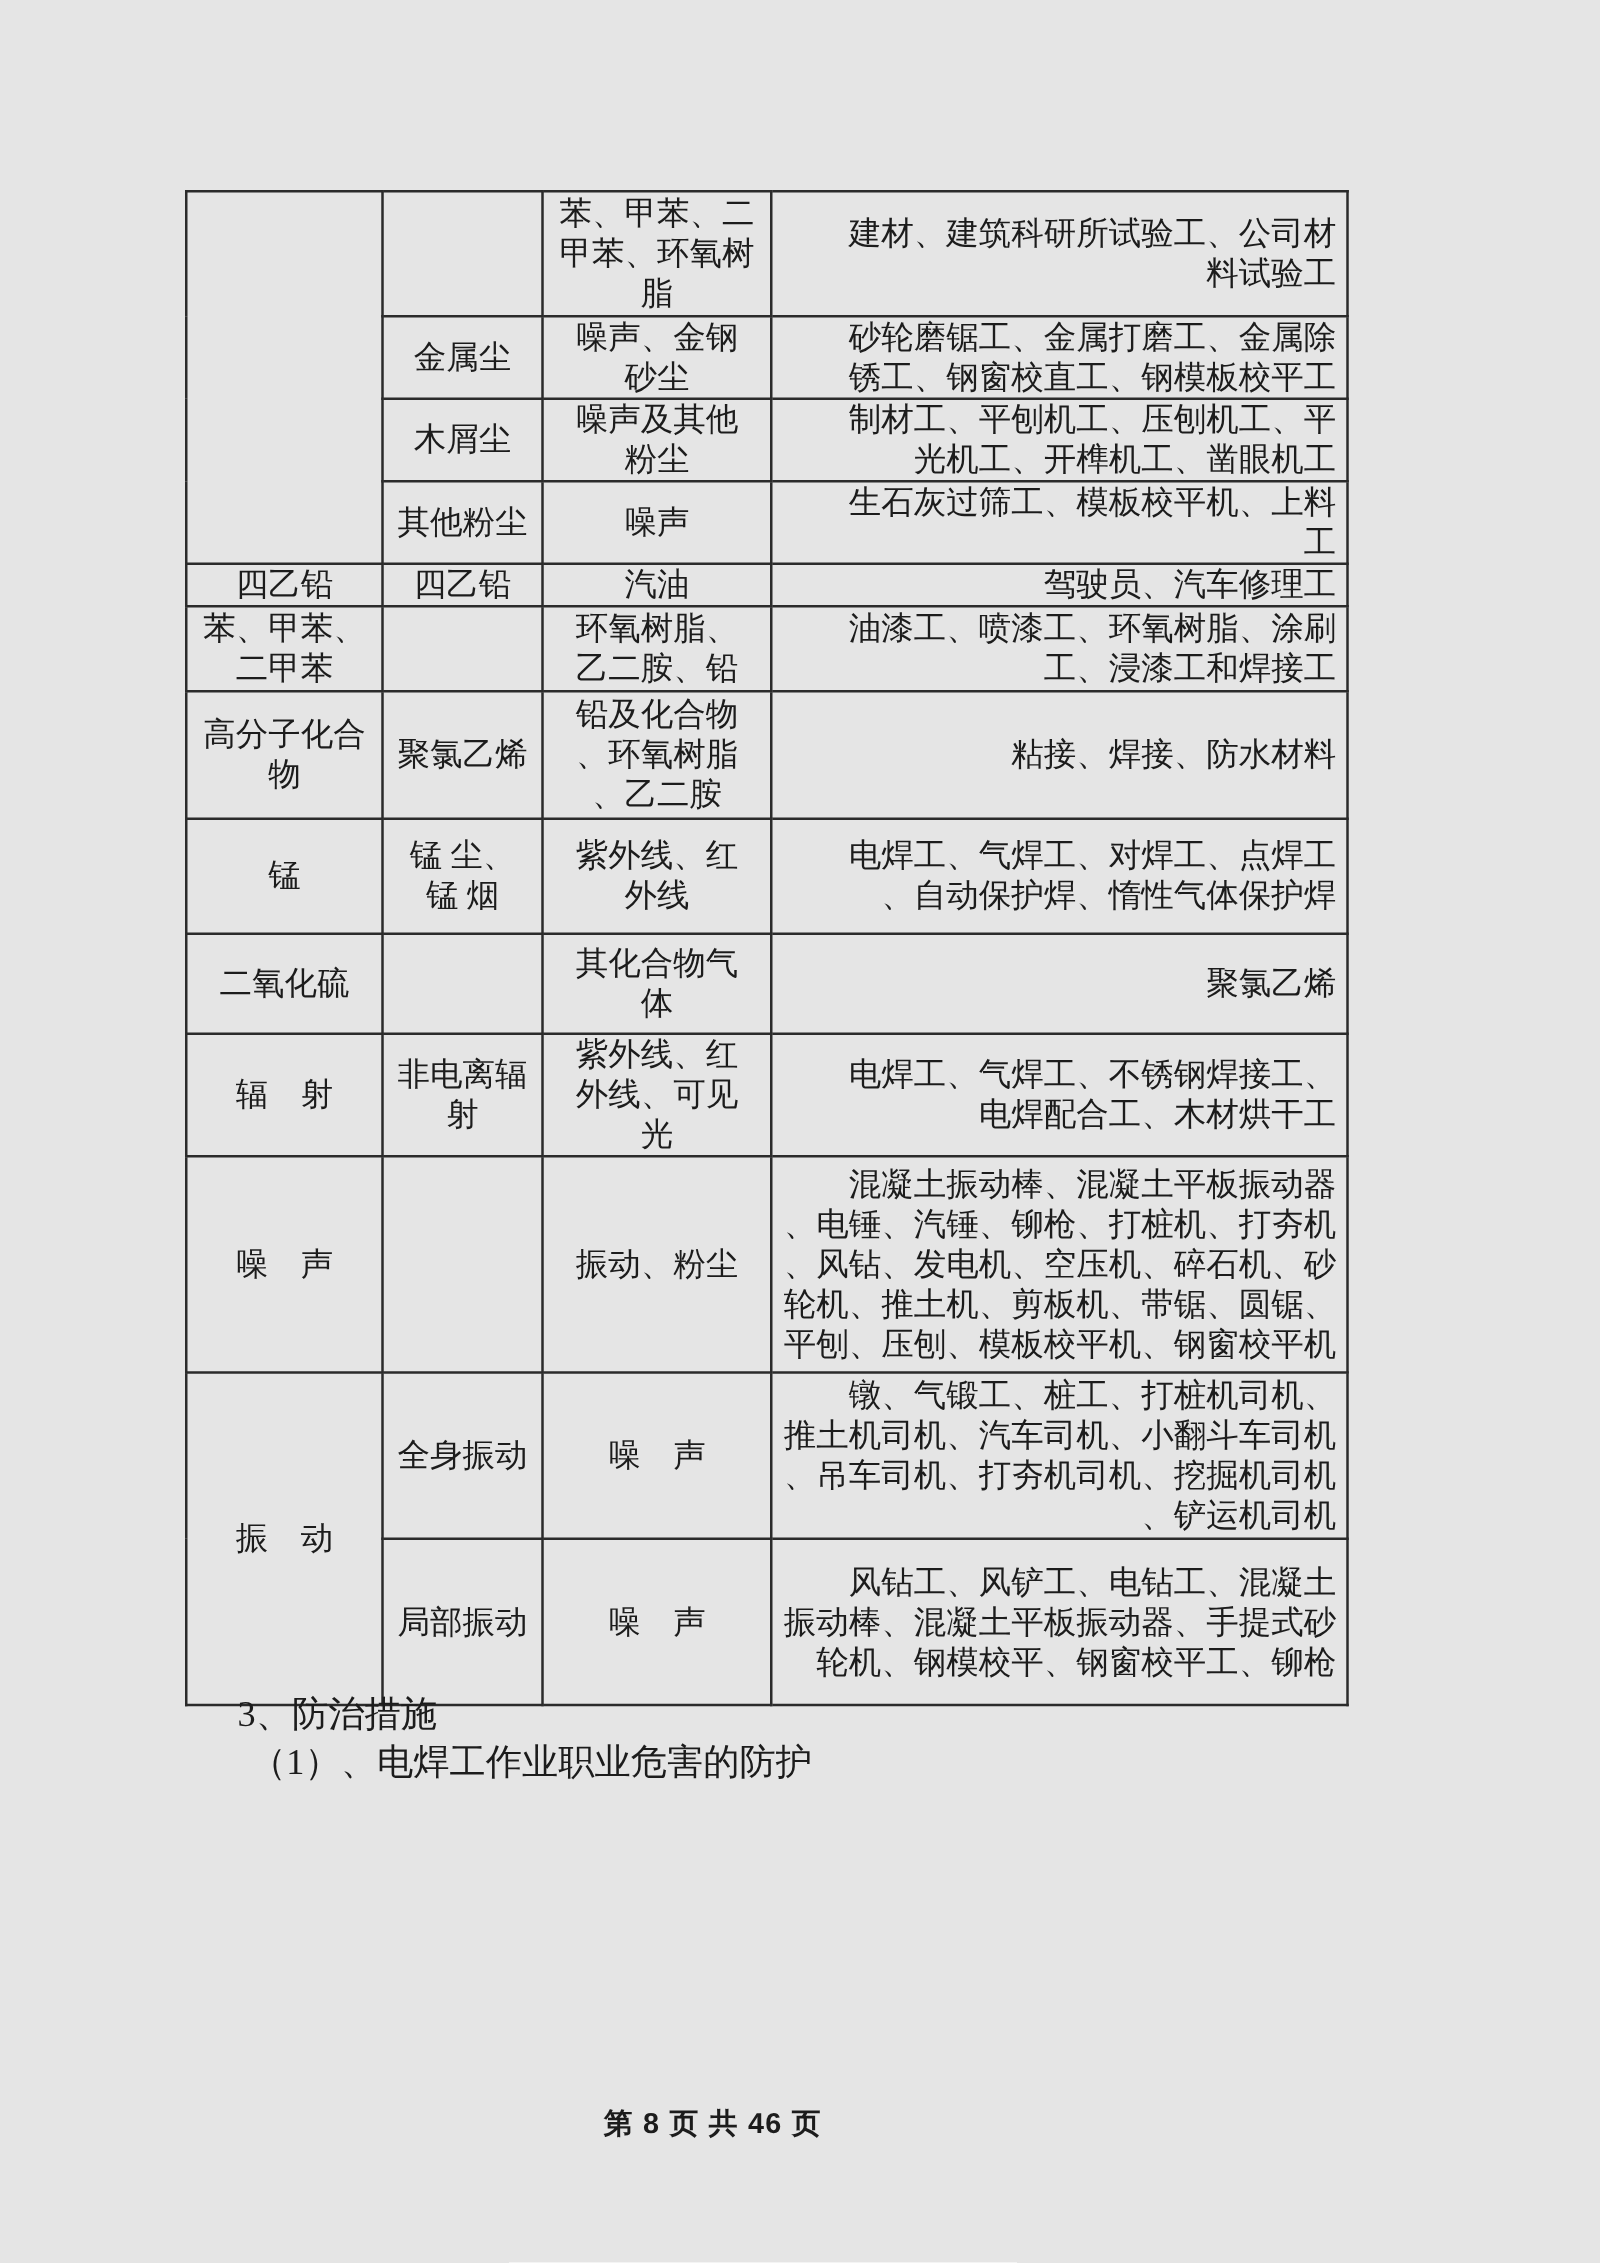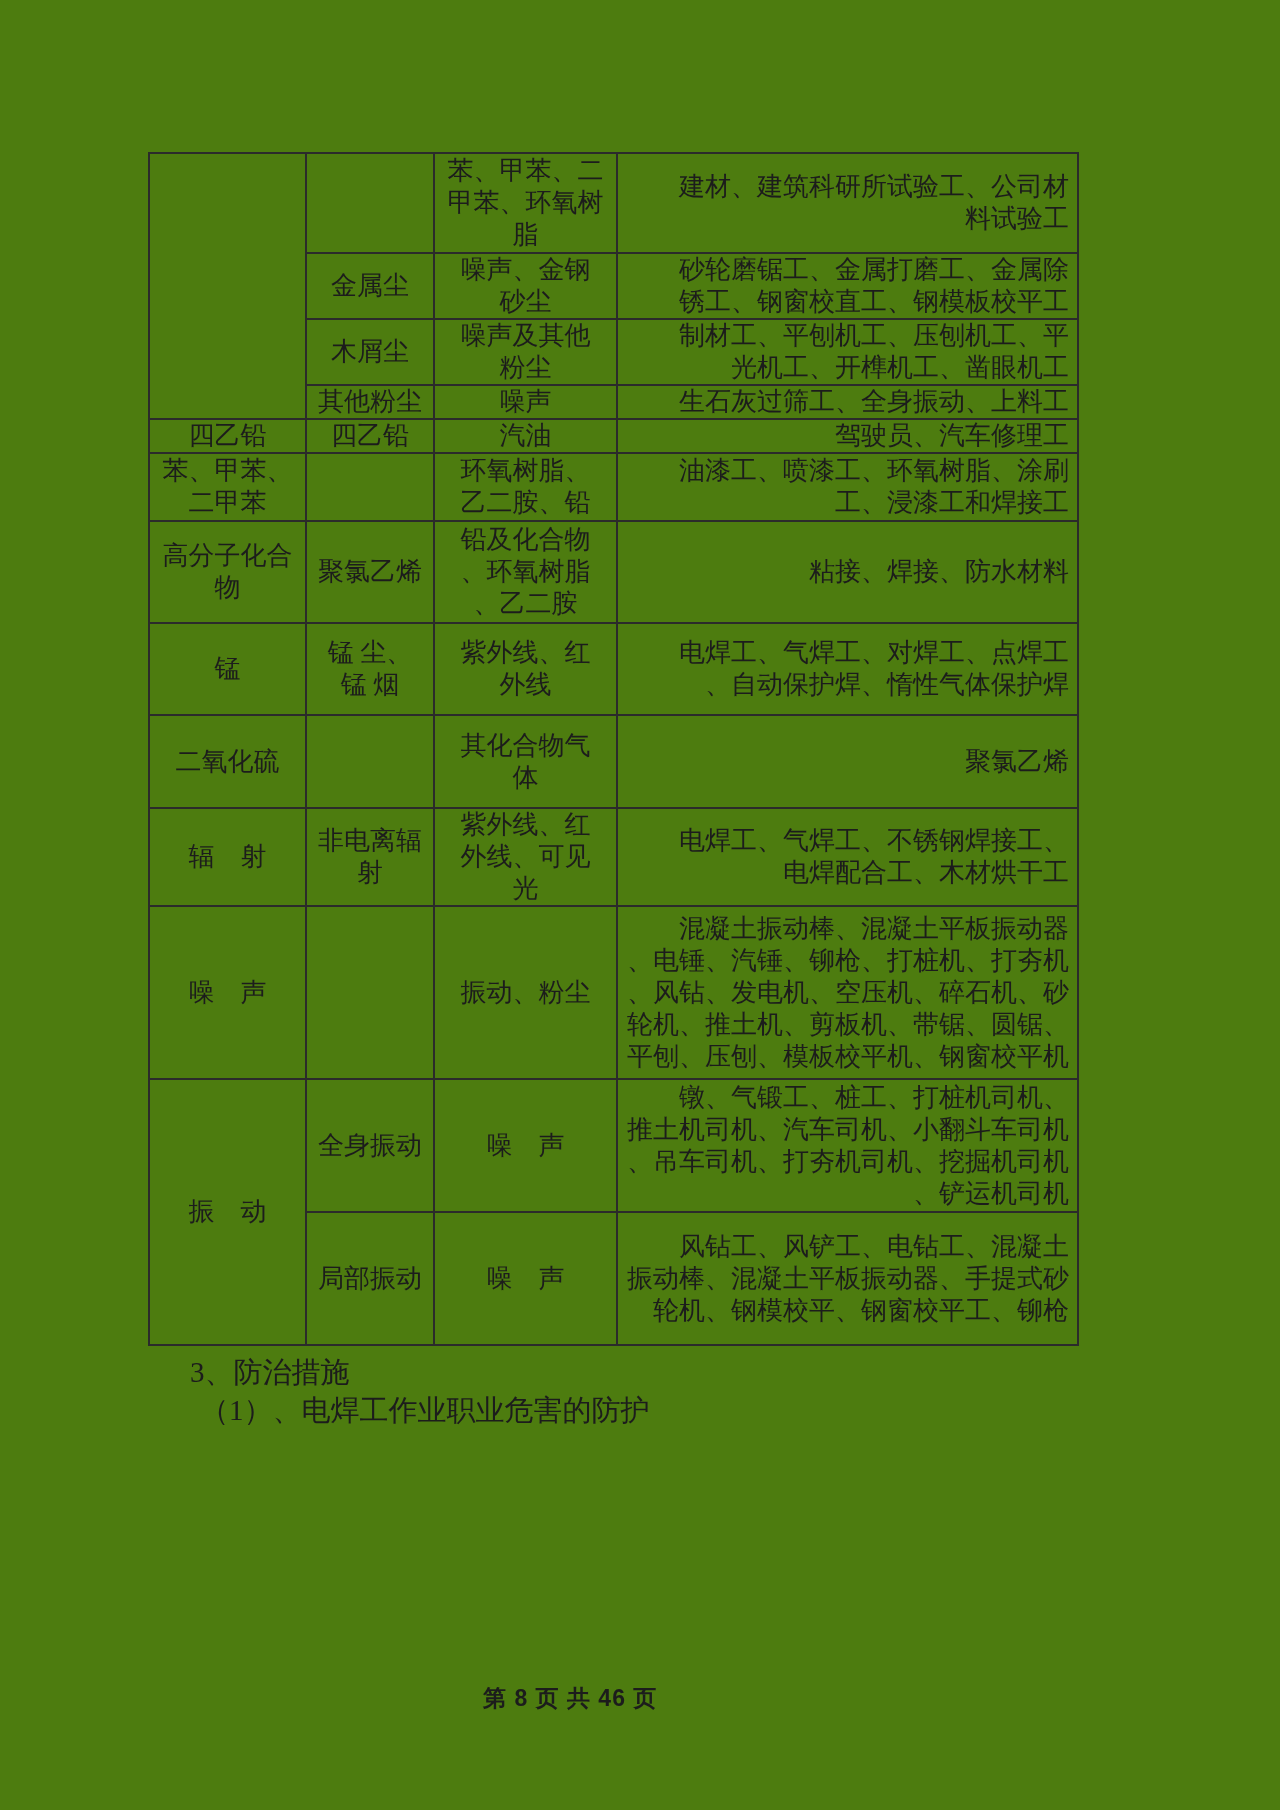--- a/index.html
+++ b/index.html
@@ -1,20 +1,20 @@
 <!DOCTYPE html>
 <html><head>
 <meta charset="utf-8">
 <style>
   html, body { margin: 0; padding: 0; background: #ffffff; }
   .page {
     position: relative;
     width: 1280px;
     height: 1810px;
-    background: #4d7c0f;
+    background: #e5e5e5;
     font-family: "Liberation Serif", "DejaVu Serif", serif;
     color: #1c1c1c;
     overflow: hidden;
   }
 
   
   table.hazard-table {
     position: absolute;
     left: 148px;
     top: 152px;
@@ -34,21 +34,21 @@
   td.para-cell   { text-align: right; padding: 0 8px; text-indent: 2em; }
 
   .row-1  { height: 100px; }
   .row-2  { height: 56px; }
   .row-3  { height: 62px; }
   .row-4  { height: 31px; margin-left: 33px; }
   .row-5  { height: 32px; }
   .row-6  { height: 68px; }
   .row-7  { height: 102px; }
   .row-8  { height: 92px; }
-  .row-9  { height: 93px; border-radius: 32px; }
+  .row-9  { height: 80px; border-radius: 32px; }
   .row-10 { height: 98px; }
   .row-11 { height: 173px; }
   .row-12 { height: 133px; }
   .row-13 { height: 133px; }
 
   
   .heading-1 {
     position: absolute; left: 190px; top: 1352px;
     font-size: 29px; line-height: 40px;
   }
@@ -104,21 +104,21 @@
         <tr class="row-3">
           <td class="center-cell">木屑尘</td>
           <td class="center-cell">噪声及其他
 粉尘</td>
           <td class="para-cell">制材工、平刨机工、压刨机工、平
 光机工、开榫机工、凿眼机工</td>
         </tr>
         <tr class="row-4">
           <td class="center-cell">其他粉尘</td>
           <td class="center-cell">噪声</td>
-          <td class="para-cell">生石灰过筛工、全身振动、上料工</td>
+          <td class="para-cell">生石灰过筛工、模板校平机、上料工</td>
         </tr>
         <tr class="row-5">
           <td class="center-cell">四乙铅</td>
           <td class="center-cell">四乙铅</td>
           <td class="center-cell">汽油</td>
           <td class="para-cell">驾驶员、汽车修理工</td>
         </tr>
         <tr class="row-6">
           <td class="center-cell">苯、甲苯、
 二甲苯</td>

